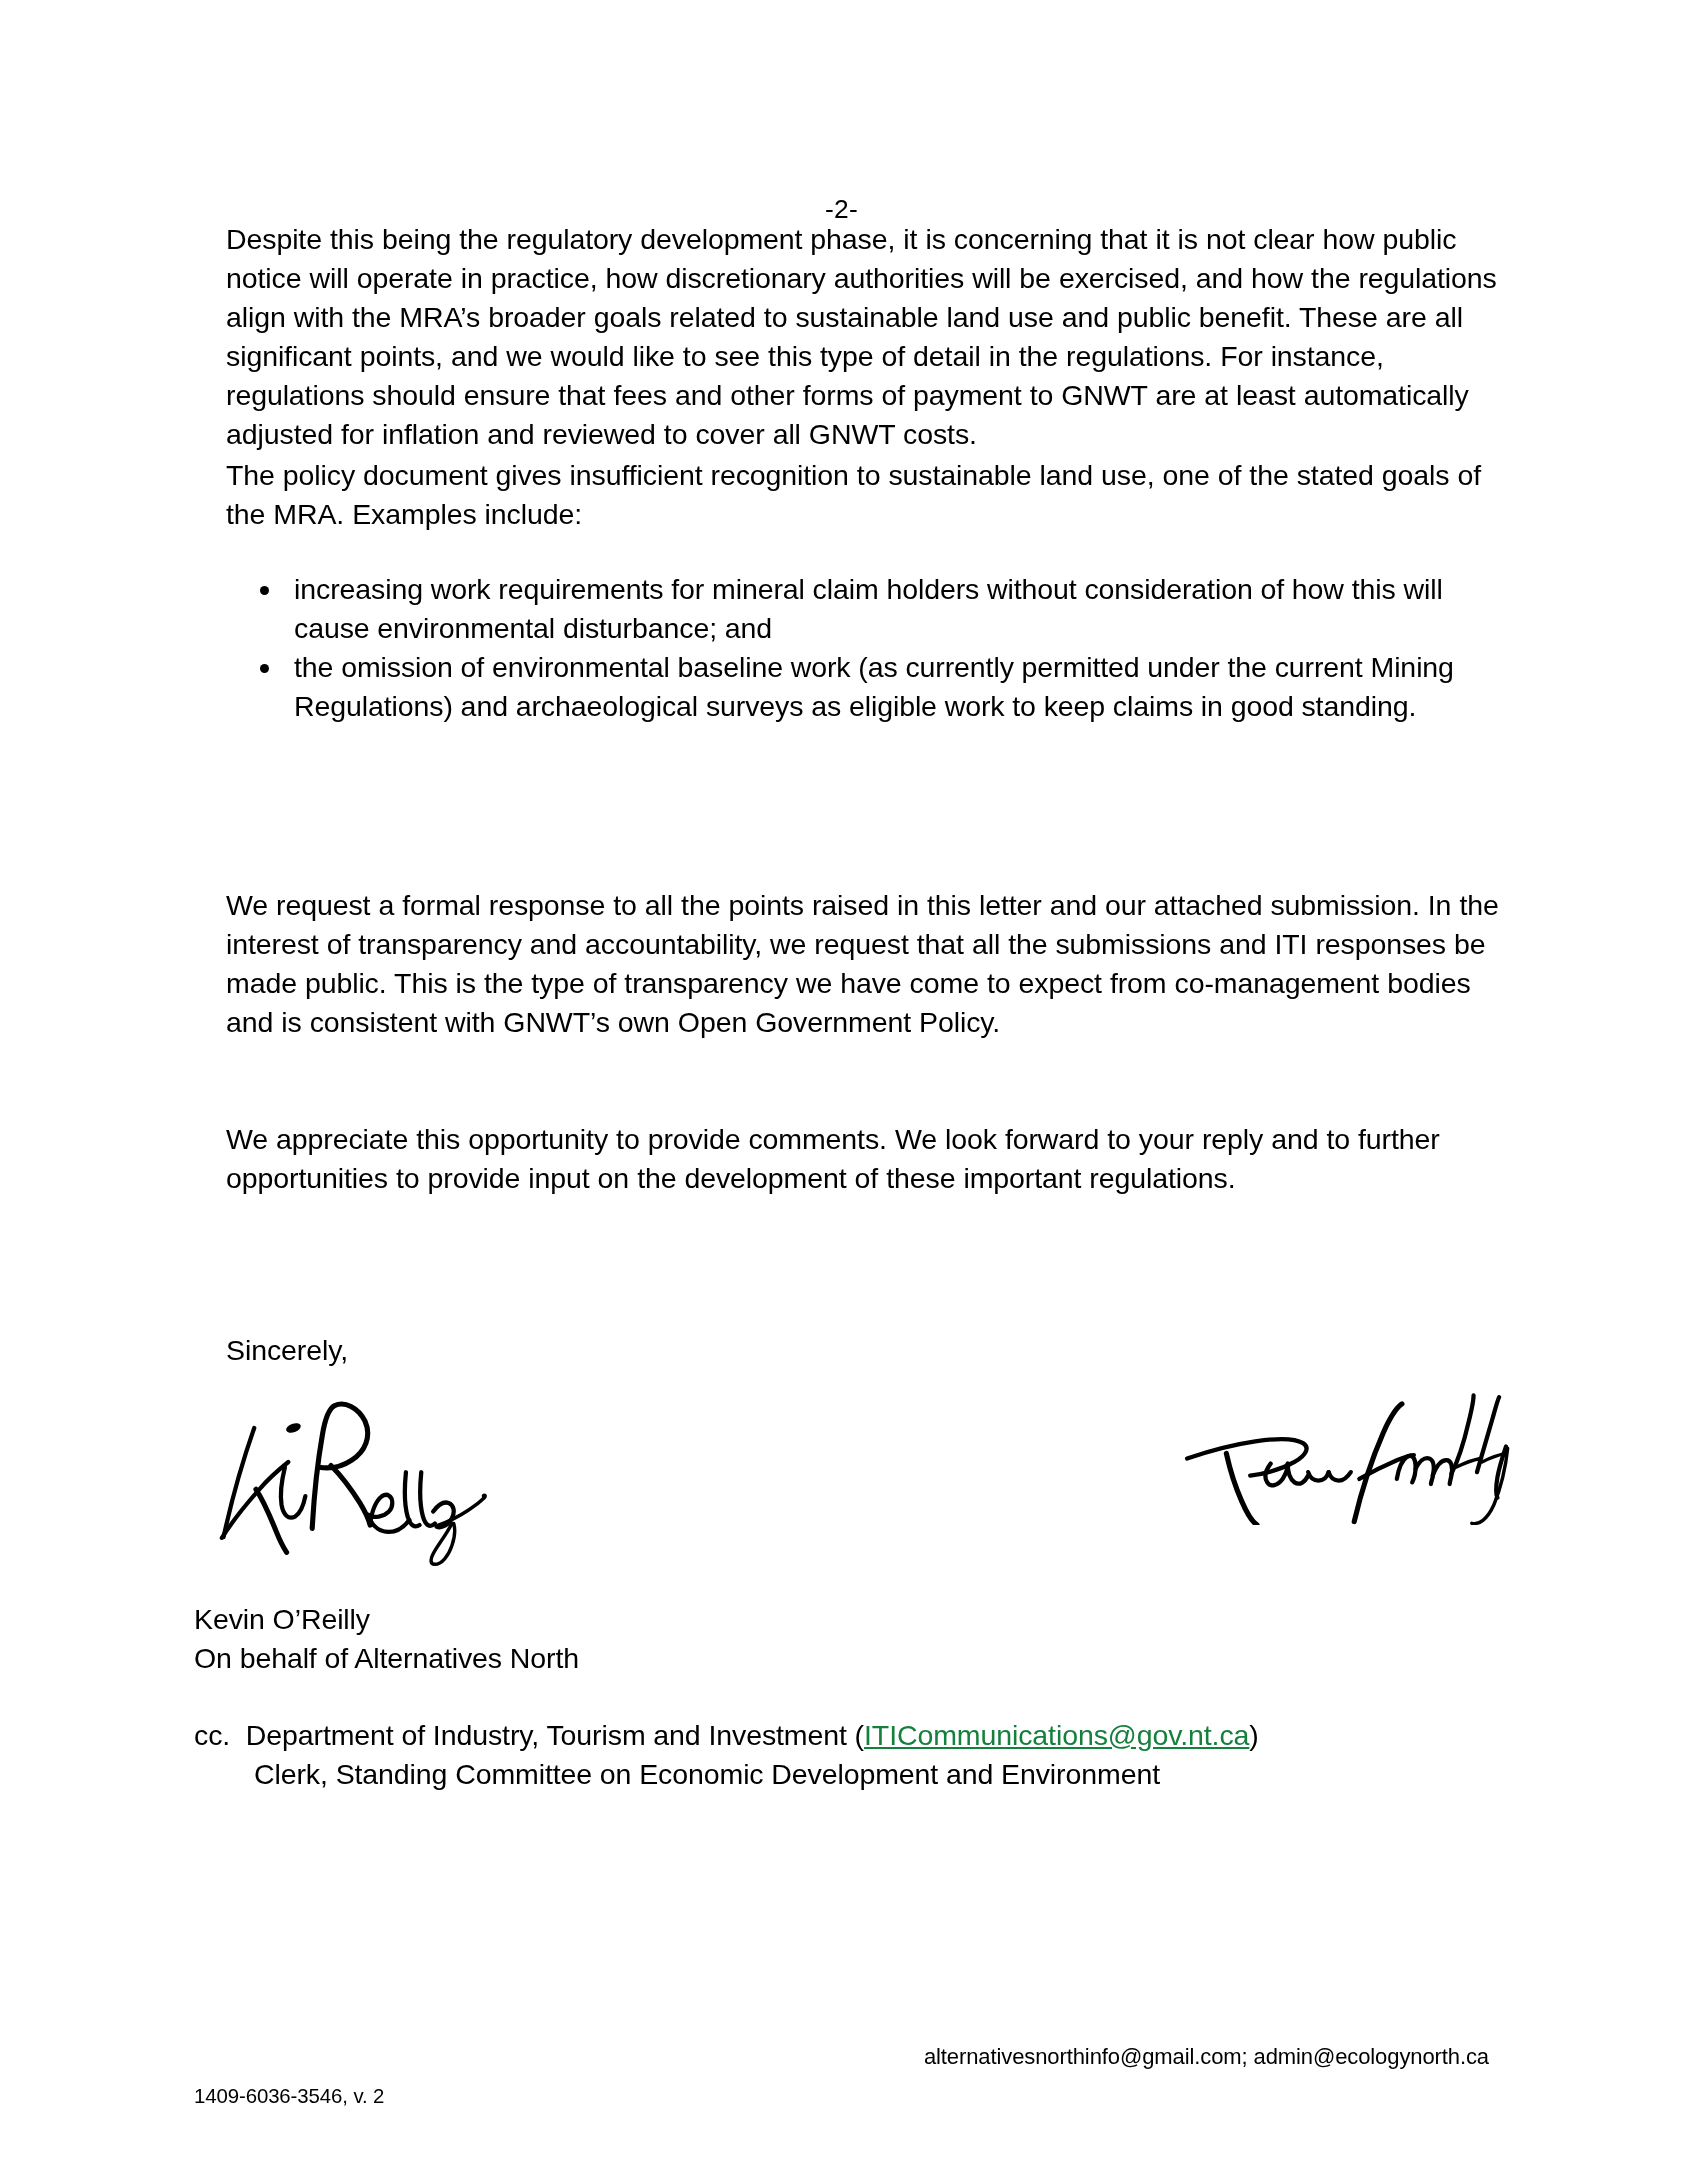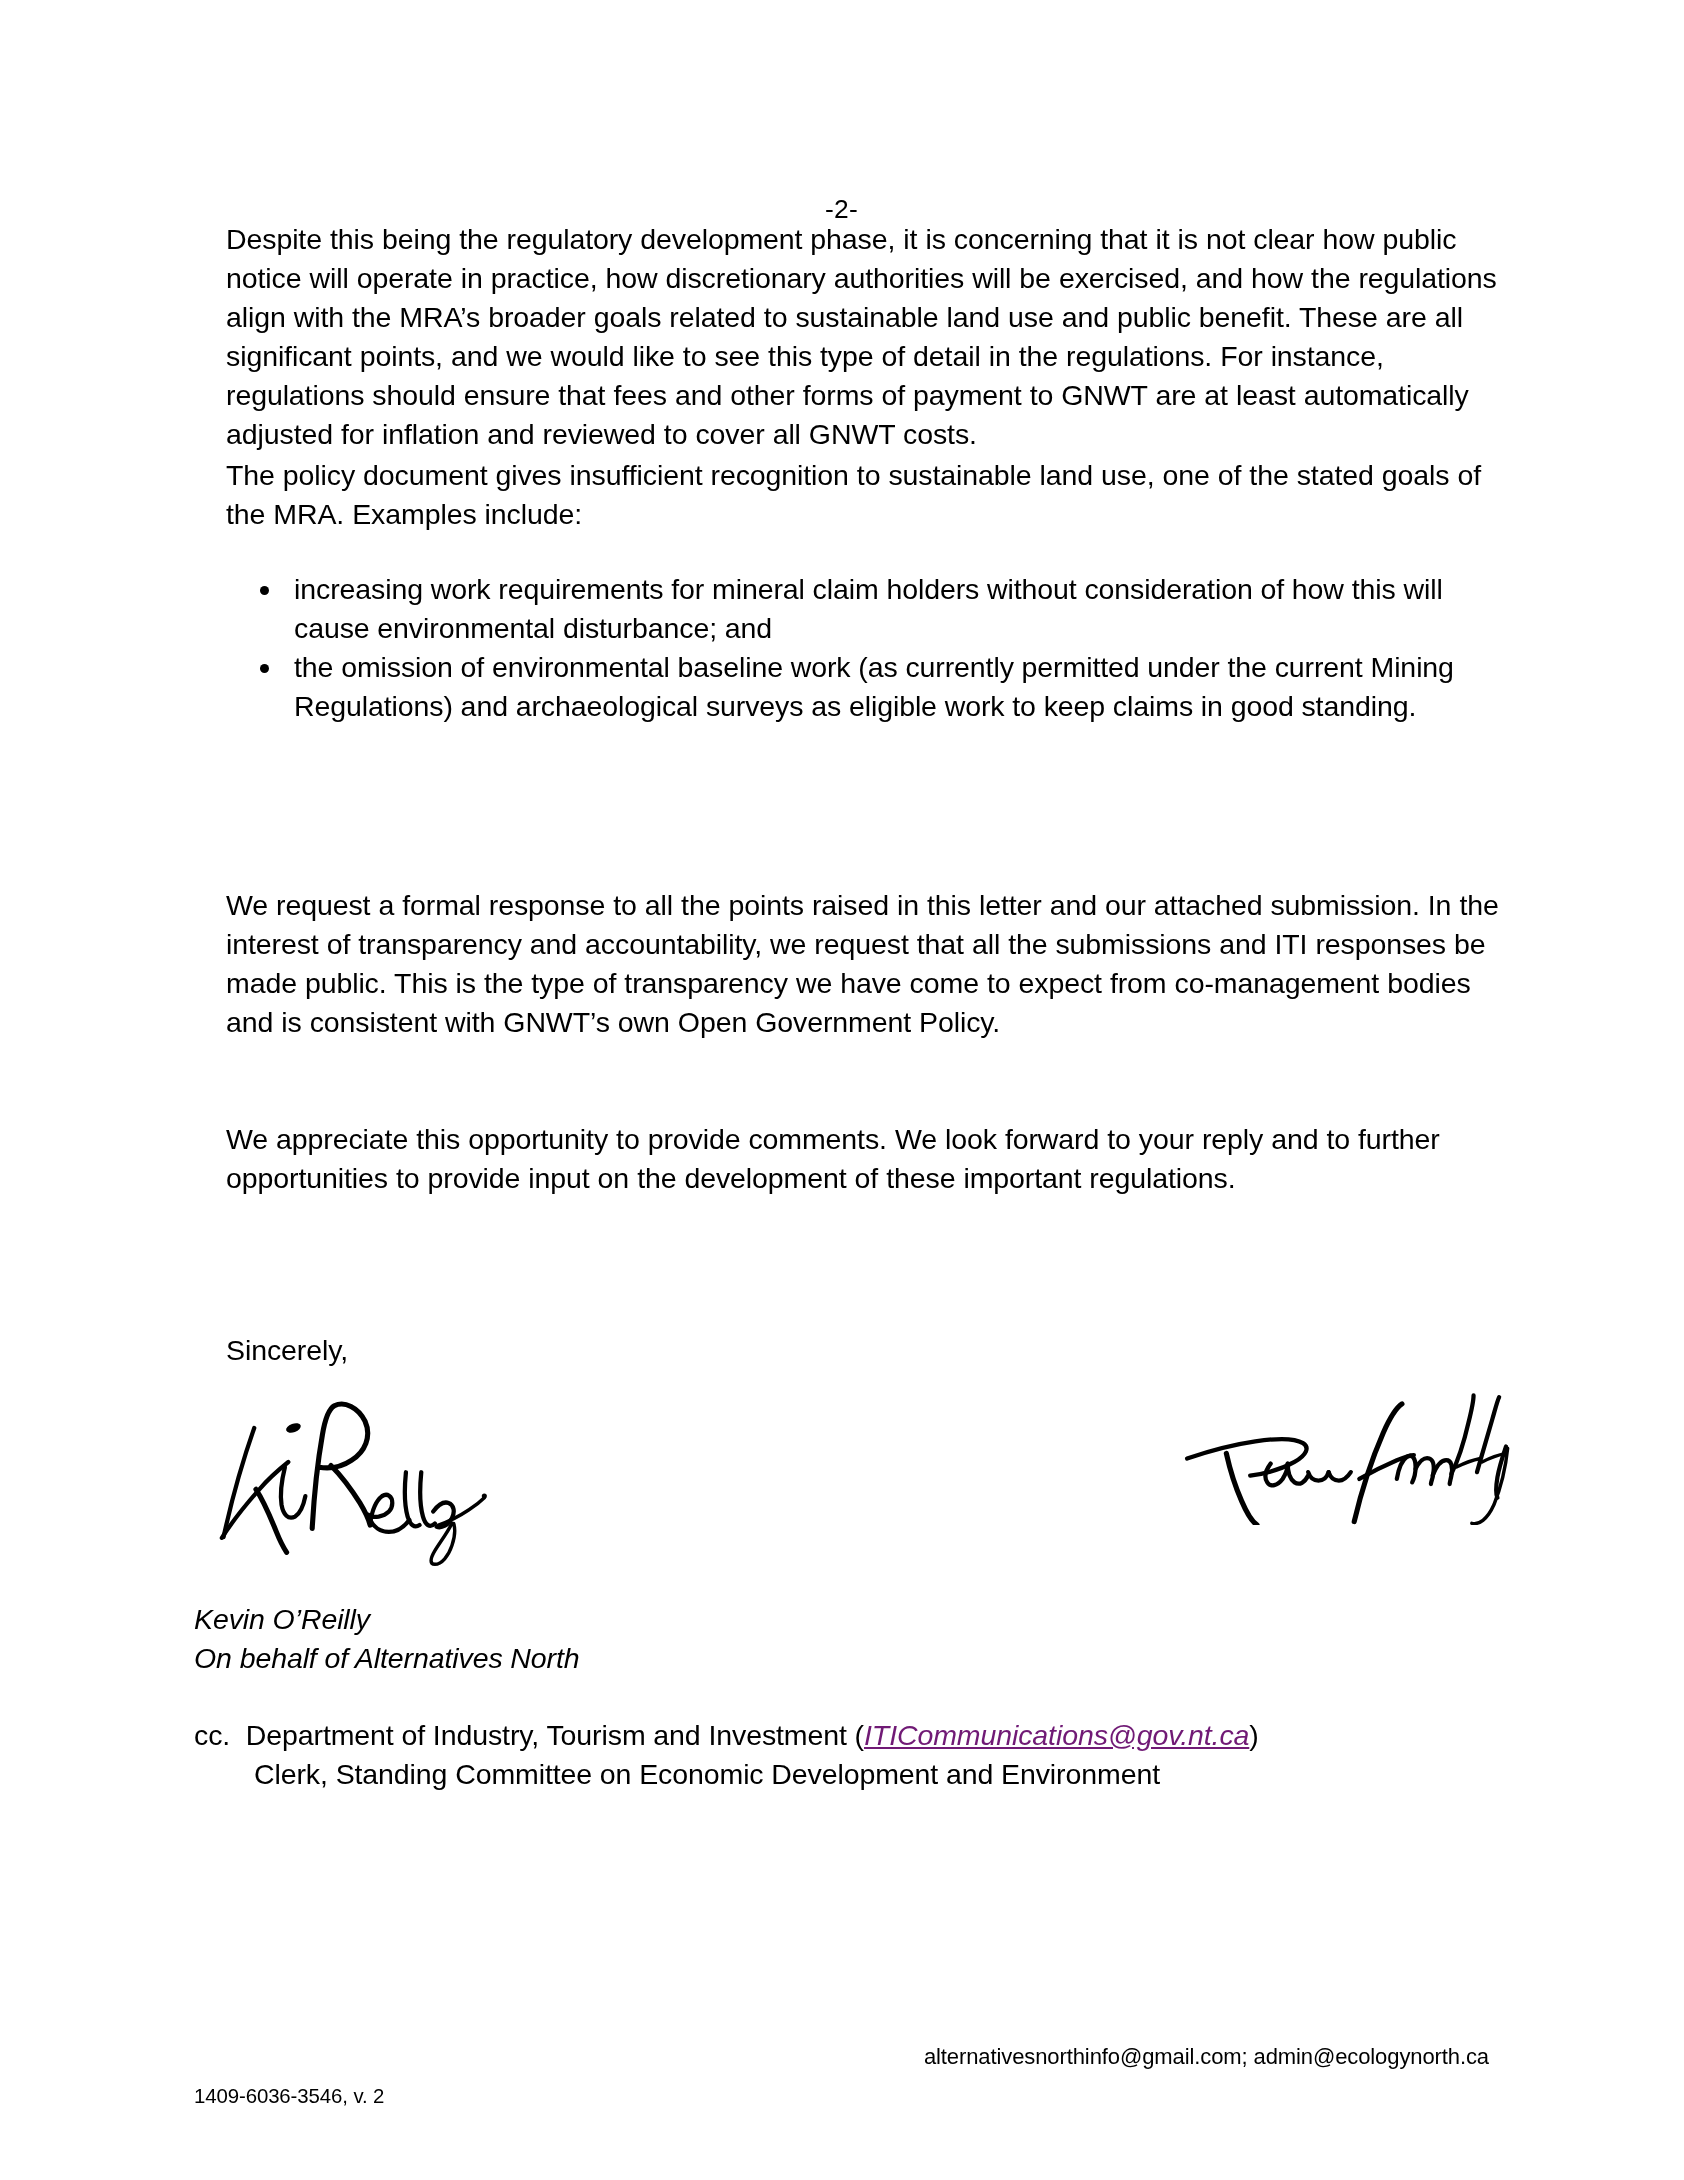--- a/index.html
+++ b/index.html
@@ -107,23 +107,22 @@
     line-height: 39px;
     letter-spacing: -0.1px;
   }
   .cc-first {
     text-indent: 0;
   }
   .cc-indent {
     padding-left: 60px;
   }
   .link {
-    color: #701a75;
+    color: #15803d;
     text-decoration: underline;
-    font-style: italic;
   }
   .footer-emails {
     position: absolute;
     left: 0;
     top: 2044px;
     width: 1295px;
     text-align: right;
     font-size: 22px;
     line-height: 1.2;
     letter-spacing: -0.1px;
@@ -201,21 +200,21 @@
         <path d="M294 132 C298 122, 304 114, 310 114 C316 114, 318 122, 316 132 C315 137, 314 140, 314 142" stroke-width="5"></path>
         <path d="M316 130 C322 118, 330 96, 336 70 C340 54, 342 44, 342 38" stroke-width="5"></path>
         <path d="M322 122 C330 118, 340 114, 350 112" stroke-width="4"></path>
         <path d="M346 128 C352 108, 358 86, 364 66 C368 52, 370 44, 372 40" stroke-width="5"></path>
         <path d="M352 116 C360 112, 370 108, 380 106" stroke-width="4"></path>
         <path d="M380 98 C376 110, 372 122, 370 134 C368 146, 368 154, 370 158" stroke-width="5"></path>
         <path d="M382 100 C380 120, 374 146, 366 166 C358 184, 348 190, 340 188" stroke-width="4"></path>
       </g>
     </svg>
 
-    <div class="sig-row" style="top:1600px;font-style:italic;">
+    <div class="sig-row" style="top:1600px;">
       <div class="sig-col-left">
         <div class="name-line">Kevin O’Reilly</div>
         <div class="name-line">On behalf of Alternatives North</div>
       </div>
     </div>
 
     <div class="cc-block" style="top:1716px;">
       <div class="cc-first">
         <span>cc.</span>&nbsp;
         <span>Department of Industry, Tourism and Investment (</span><a class="link" href="#">ITICommunications@gov.nt.ca</a><span>)</span>

